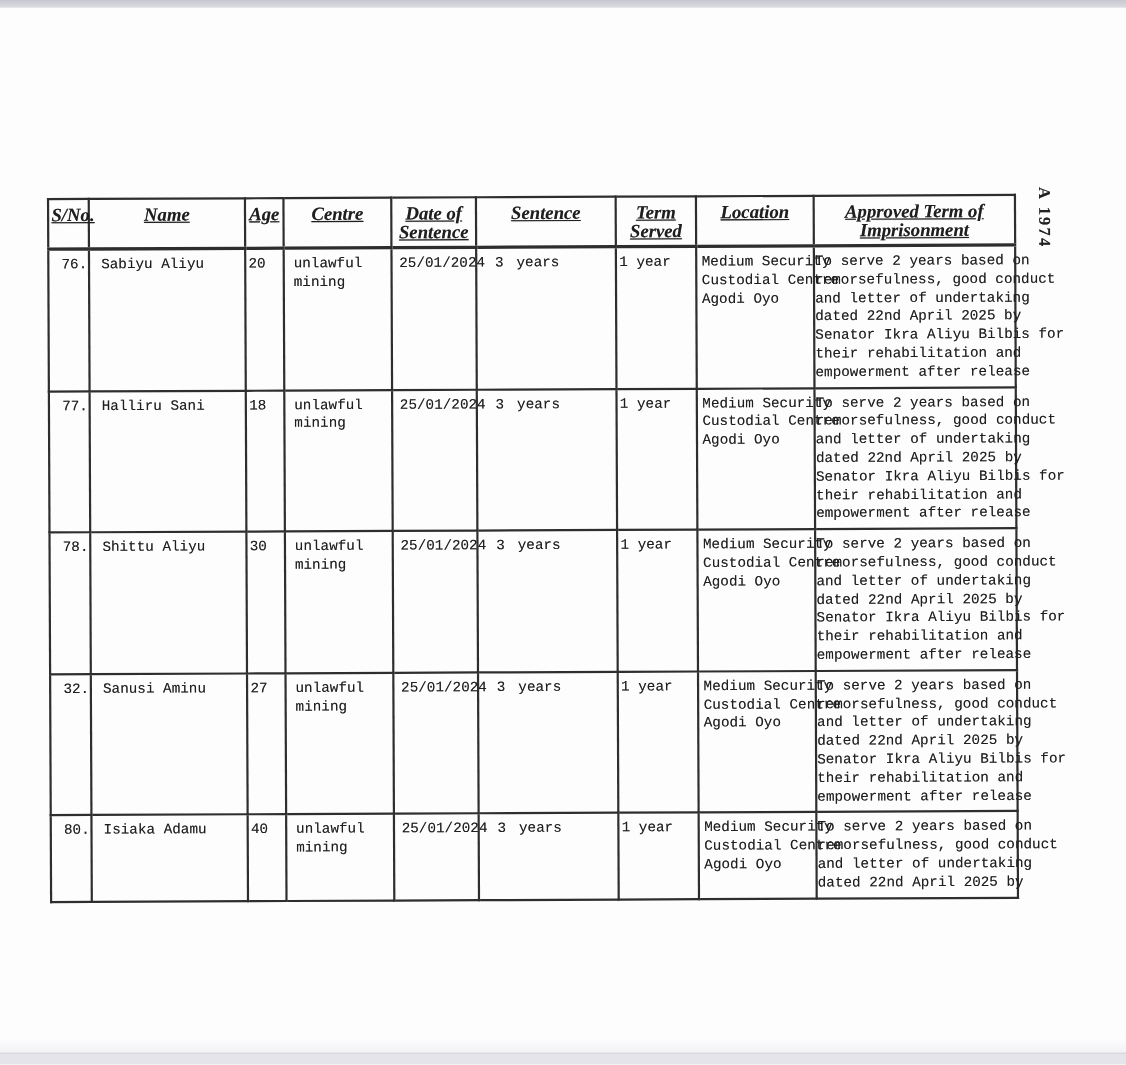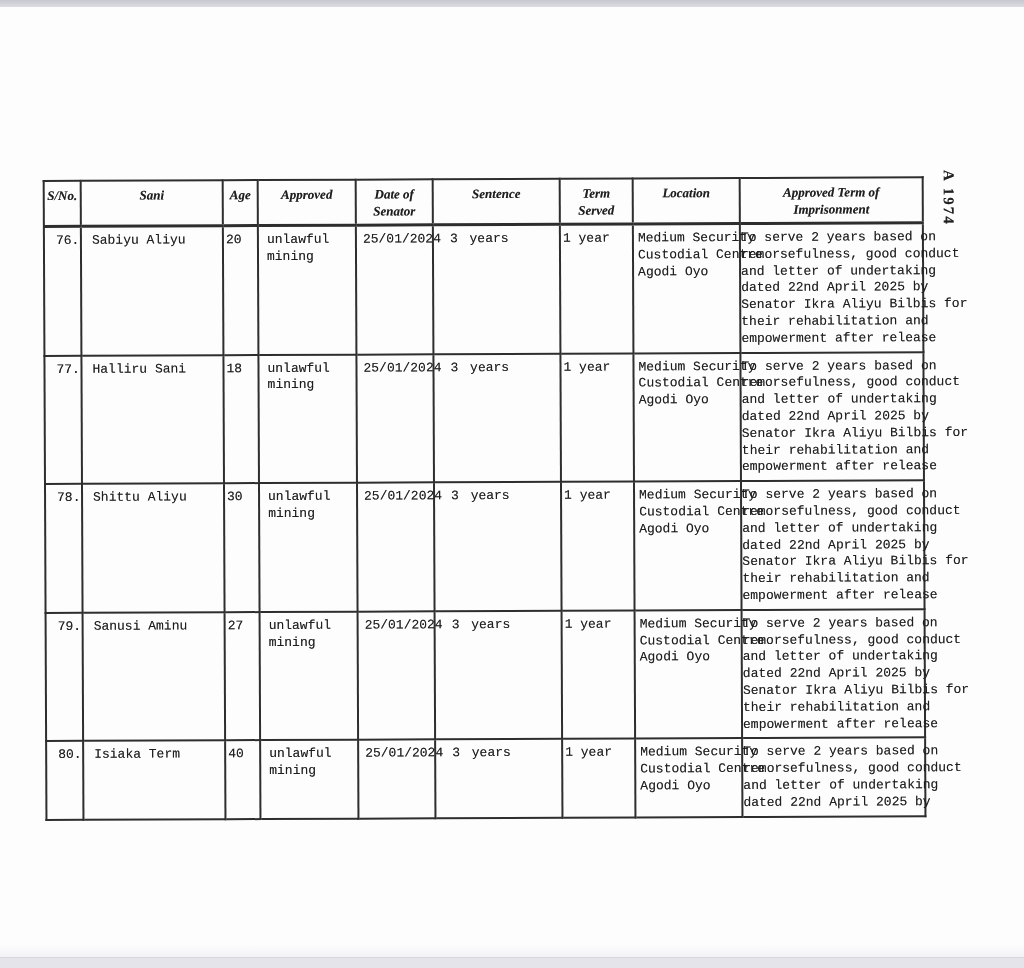--- a/index.html
+++ b/index.html
@@ -39,26 +39,27 @@
     table-layout: fixed;
   }
   .records th, .records td {
     border: 2px solid #2e2e2e;
     vertical-align: top;
     text-shadow: 0 0 0.6px rgba(40,40,40,0.55);
   }
   .records th {
     font-style: italic;
     font-weight: bold;
-    font-size: 13px;
+    font-size: 17px;
     line-height: 17px;
     text-align: center;
     padding: 5px 2px 4px 2px;
     white-space: pre-line;
     border-bottom-width: 3px;
+    text-decoration: underline;
   }
   .records thead tr { height: 44px; }
   .records tbody tr { height: 124px; }
   .records tbody tr:last-child { height: 78px; }
   .records td {
     font-size: 13px;
     line-height: 16.8px;
     padding: 5px 3px 4px 6px;
     white-space: pre-line;
     font-family: Liberation Mono, monospace;
@@ -99,25 +100,25 @@
         <col style="width:98px">
         <col style="width:77px">
         <col style="width:127px">
         <col style="width:73px">
         <col style="width:107px">
         <col style="width:183px">
       </colgroup>
       <thead>
         <tr id="header-row">
             <th>S/No.</th>
-            <th>Sani</th>
+            <th>Name</th>
             <th>Age</th>
-            <th>Approved</th>
+            <th>Centre</th>
             <th>Date of
-Senator</th>
+Sentence</th>
             <th>Sentence</th>
             <th>Term
 Served</th>
             <th>Location</th>
             <th>Approved Term of
 Imprisonment</th>
           </tr>
       </thead>
       <tbody id="table-body">
           <tr>
@@ -174,42 +175,42 @@
 Agodi Oyo</td>
             <td class="col-approved">To serve 2 years based on
 remorsefulness, good conduct
 and letter of undertaking
 dated 22nd April 2025 by
 Senator Ikra Aliyu Bilbis for
 their rehabilitation and
 empowerment after release</td>
           </tr>
           <tr>
-            <td class="col-sno">79.</td>
+            <td class="col-sno">32.</td>
             <td class="col-name">Sanusi Aminu</td>
             <td class="col-age">27</td>
             <td class="col-offence">unlawful
 mining</td>
             <td class="col-date">25/01/2024</td>
             <td class="col-sentence">3 years</td>
             <td class="col-term">1 year</td>
             <td class="col-location">Medium Security
 Custodial Centre
 Agodi Oyo</td>
             <td class="col-approved">To serve 2 years based on
 remorsefulness, good conduct
 and letter of undertaking
 dated 22nd April 2025 by
 Senator Ikra Aliyu Bilbis for
 their rehabilitation and
 empowerment after release</td>
           </tr>
           <tr>
             <td class="col-sno">80.</td>
-            <td class="col-name">Isiaka Term</td>
+            <td class="col-name">Isiaka Adamu</td>
             <td class="col-age">40</td>
             <td class="col-offence">unlawful
 mining</td>
             <td class="col-date">25/01/2024</td>
             <td class="col-sentence">3 years</td>
             <td class="col-term">1 year</td>
             <td class="col-location">Medium Security
 Custodial Centre
 Agodi Oyo</td>
             <td class="col-approved">To serve 2 years based on

